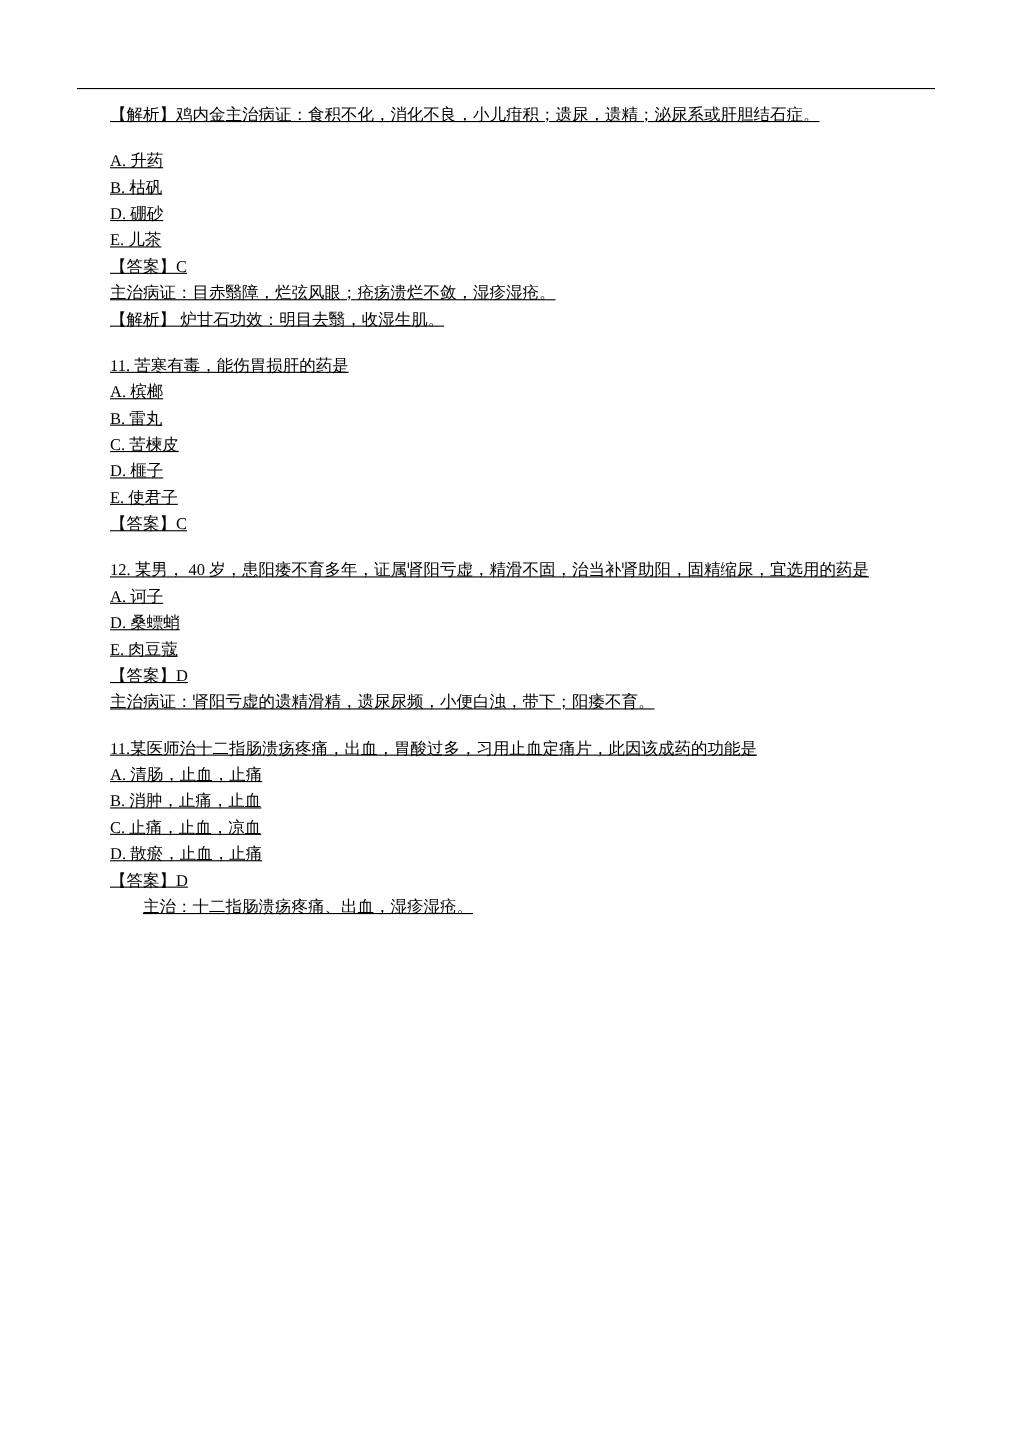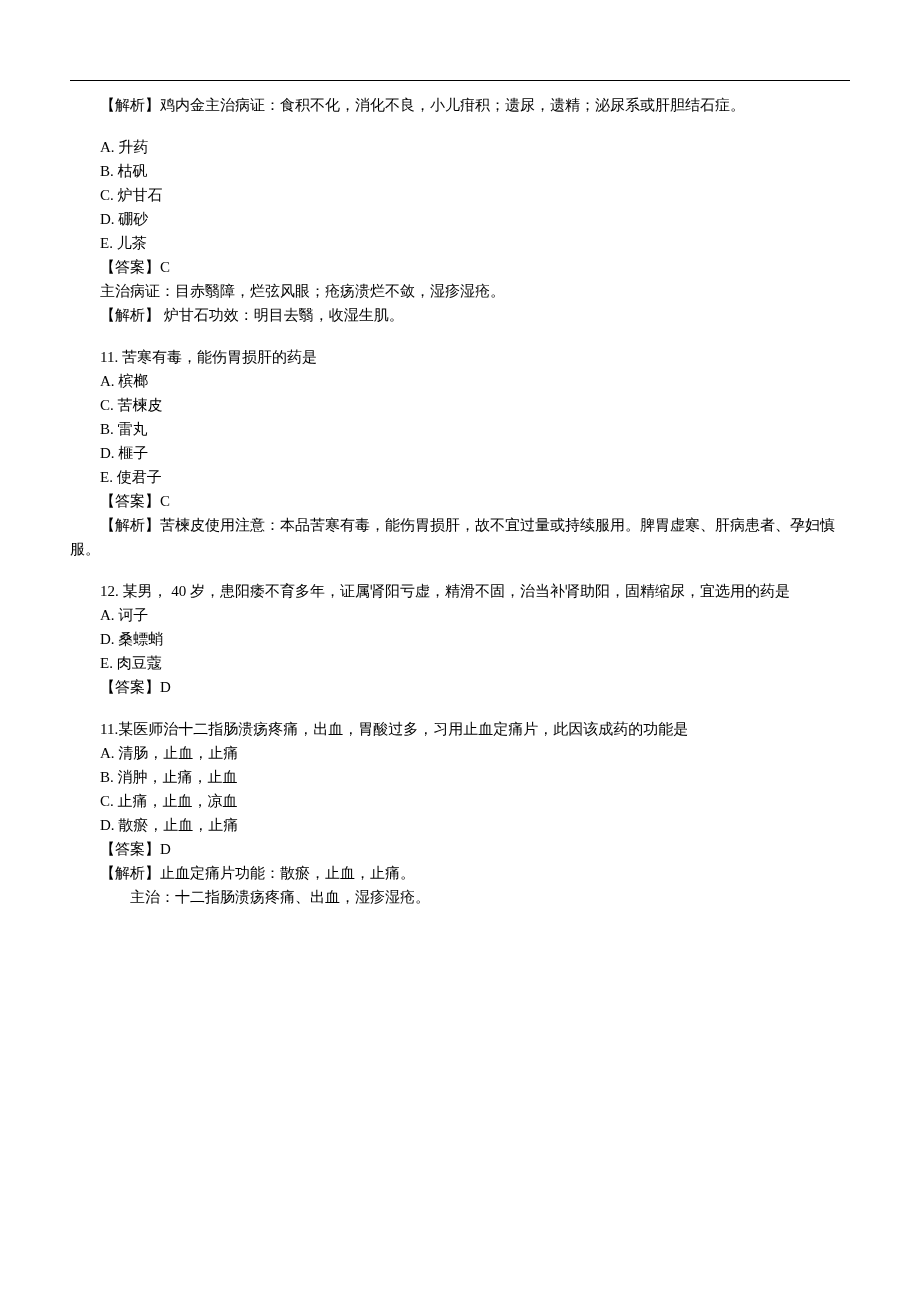--- a/index.html
+++ b/index.html
@@ -11,65 +11,63 @@
       background: #fff;
       width: 920px;
       padding: 80px 70px 60px 70px;
     }
     .hr-line {
       border: none;
       border-top: 1px solid #000;
       margin-bottom: 12px;
     }
     .para { text-indent: 2em; margin: 0; }
-    .block { margin-bottom: 18px; }
+    .block { margin-bottom: 18px; text-decoration: underline; }
     .no-indent { text-indent: 0; margin-left: 2em; }
     .sub-indent { text-indent: 0; margin-left: 4em; }
   </style>
 </head>
 <body>
 
 <hr class="hr-line">
 
 <div class="block">
   <p class="para">【解析】鸡内金主治病证：食积不化，消化不良，小儿疳积；遗尿，遗精；泌尿系或肝胆结石症。</p>
 </div>
 
 <div class="block">
   <p class="no-indent">A.  升药</p>
   <p class="no-indent">B.  枯矾</p>
-  <p class="no-indent">C.  炉甘石</p>
   <p class="no-indent">D.  硼砂</p>
   <p class="no-indent">E.  儿茶</p>
   <p class="no-indent">【答案】C</p>
   <p class="no-indent">主治病证：目赤翳障，烂弦风眼；疮疡溃烂不敛，湿疹湿疮。</p>
   <p class="no-indent">【解析】  炉甘石功效：明目去翳，收湿生肌。</p>
 </div>
 
 <div class="block">
   <p class="para">11. 苦寒有毒，能伤胃损肝的药是</p>
   <p class="no-indent">A.  槟榔</p>
+  <p class="no-indent">B.  雷丸</p>
   <p class="no-indent">C.  苦楝皮</p>
-  <p class="no-indent">B.  雷丸</p>
   <p class="no-indent">D.  榧子</p>
   <p class="no-indent">E.  使君子</p>
   <p class="no-indent">【答案】C</p>
-  <p class="para" style="text-indent:2em;">【解析】苦楝皮使用注意：本品苦寒有毒，能伤胃损肝，故不宜过量或持续服用。脾胃虚寒、肝病患者、孕妇慎服。</p>
 </div>
 
 <div class="block">
   <p class="para">12. 某男， 40 岁，患阳痿不育多年，证属肾阳亏虚，精滑不固，治当补肾助阳，固精缩尿，宜选用的药是</p>
   <p class="no-indent">A.  诃子</p>
   <p class="no-indent">D.  桑螵蛸</p>
   <p class="no-indent">E. 肉豆蔻</p>
   <p class="no-indent">【答案】D</p>
+  <p class="no-indent">主治病证：肾阳亏虚的遗精滑精，遗尿尿频，小便白浊，带下；阳痿不育。</p>
 </div>
 
 <div class="block">
   <p class="para">11.某医师治十二指肠溃疡疼痛，出血，胃酸过多，习用止血定痛片，此因该成药的功能是</p>
   <p class="no-indent">A.  清肠，止血，止痛</p>
   <p class="no-indent">B.  消肿，止痛，止血</p>
   <p class="no-indent">C.  止痛，止血，凉血</p>
   <p class="no-indent">D.  散瘀，止血，止痛</p>
   <p class="no-indent">【答案】D</p>
-  <p class="no-indent">【解析】止血定痛片功能：散瘀，止血，止痛。</p>
   <p class="sub-indent">主治：十二指肠溃疡疼痛、出血，湿疹湿疮。</p>
 </div>
 
 </body></html>

